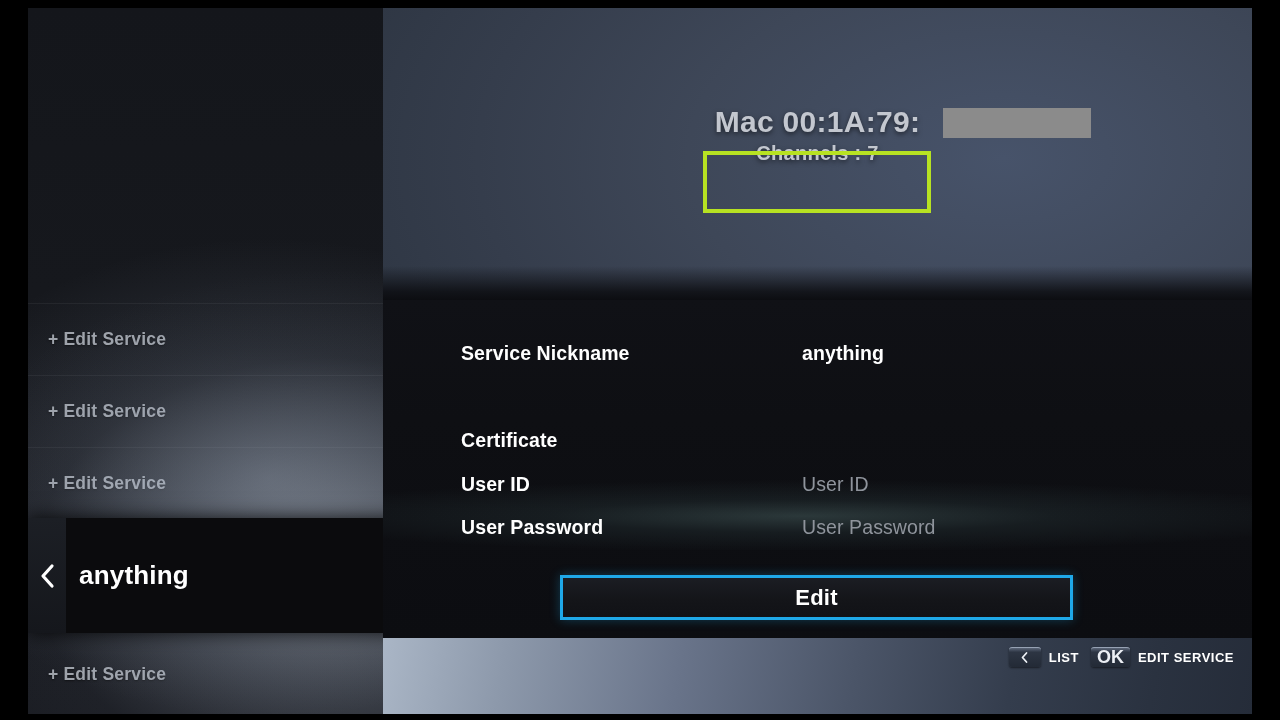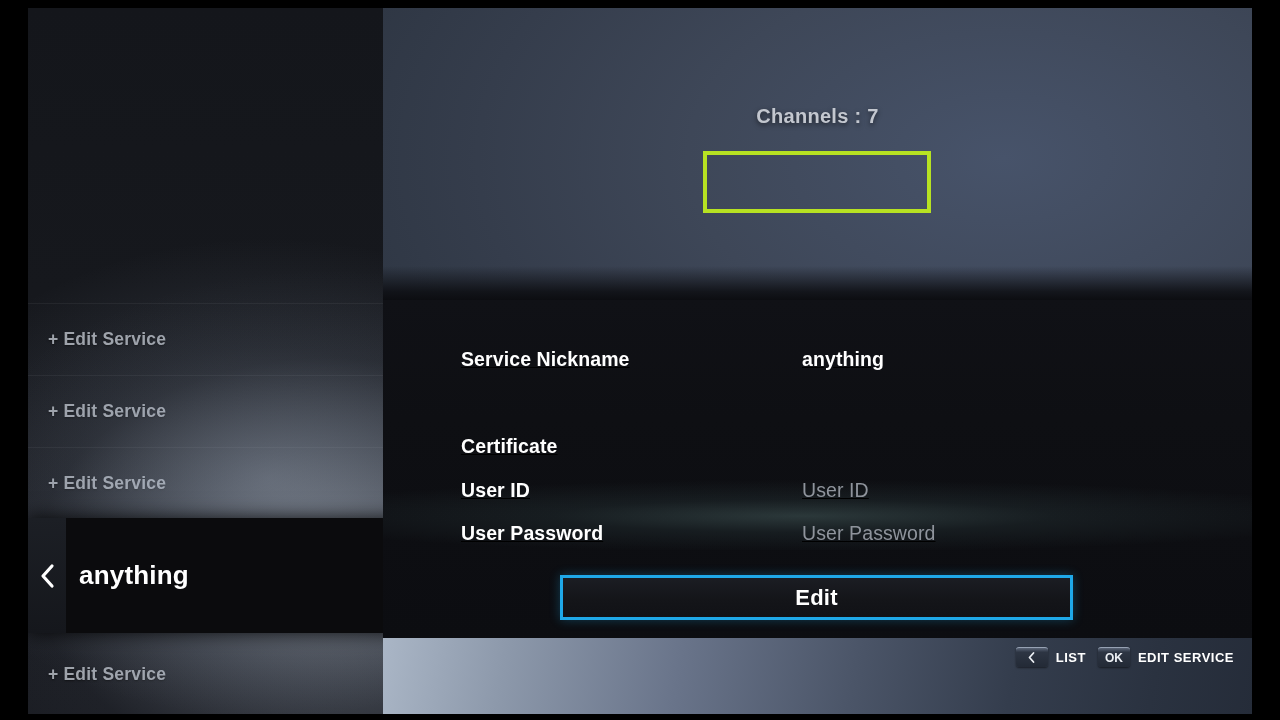--- a/index.html
+++ b/index.html
@@ -126,21 +126,21 @@
     background:linear-gradient(180deg,#101116 0%, #0e0f13 35%, #0c0d11 100%);
   }
   
   #teal-glow {
     position:absolute; left:0; top:180px; width:869px; height:70px;
     background:radial-gradient(ellipse 560px 36px at 420px 36px, rgba(150,205,200,.22) 0%, rgba(110,160,160,.10) 45%, rgba(0,0,0,0) 100%);
     pointer-events:none;
   }
 
   #form {
-    position:absolute; left:78px; top:48px; width:760px;text-decoration:underline;
+    position:absolute; left:78px; top:42px; width:760px;
   }
   .frow {
     position:relative; height:43.5px;
     display:flex; align-items:flex-start;
   }
   .flabel {
     width:341px; flex:0 0 341px;
     font-size:19.5px; font-weight:bold; color:#ffffff;
     letter-spacing:.1px;
   }
@@ -181,21 +181,21 @@
     position:absolute; right:18px; top:9px;
     display:flex; align-items:center; gap:12px;
   }
   .hint { display:flex; align-items:center; gap:8px; }
   .keycap {
     min-width:32px; height:20px; padding:0 6px;
     background:linear-gradient(180deg,#5b6578 0%, #2d3543 22%, #232a36 100%);
     border-radius:3px;
     border-top:1px solid #97a2b4;
     display:flex; align-items:center; justify-content:center;
-    font-size:12px; font-weight:bold; color:#eceff4;
+    font-size:18px; font-weight:bold; color:#eceff4;
     box-shadow:0 1px 2px rgba(0,0,0,.5);
   }
   .keycap svg { display:block; }
   .hint-label {
     font-size:13px; font-weight:bold; color:#ffffff; letter-spacing:.5px;
   }
 </style>
 </head>
 <body>
 
@@ -236,20 +236,24 @@
           <rect x="6.5" y="19" width="13" height="2.2" rx="1" fill="#cfd3da"></rect>
         </svg>
       </span>
     </div>
   </div>
 
   <div id="panel">
 
     <div id="panel-header">
       <div id="hdr-lines">
+        <div id="mac-line">
+          <span>Mac 00:1A:79:</span>
+          <span id="mac-redact"></span>
+        </div>
         <div>
           <span id="channels-line">Channels : 7</span>
         </div>
       </div>
       <div id="channels-box"></div>
     </div>
 
     <div id="panel-body">
       <div id="teal-glow"></div>
 

